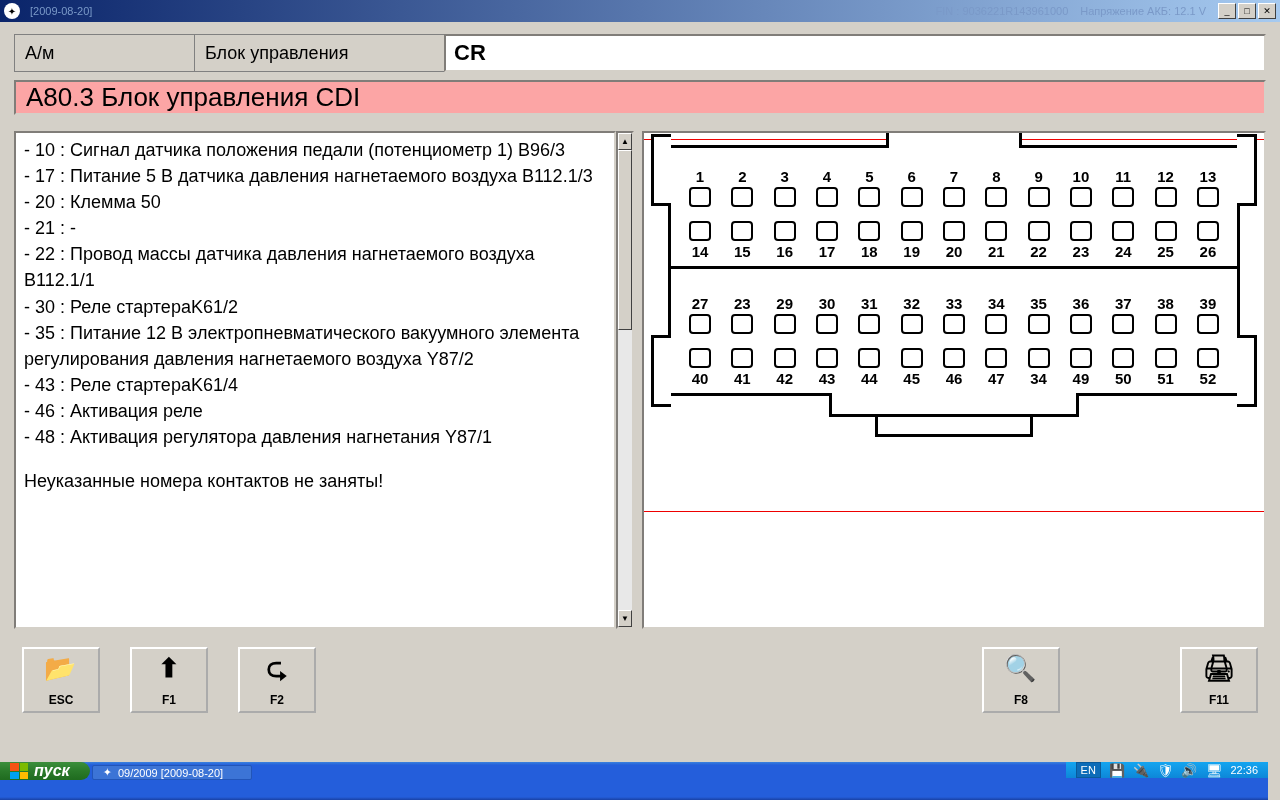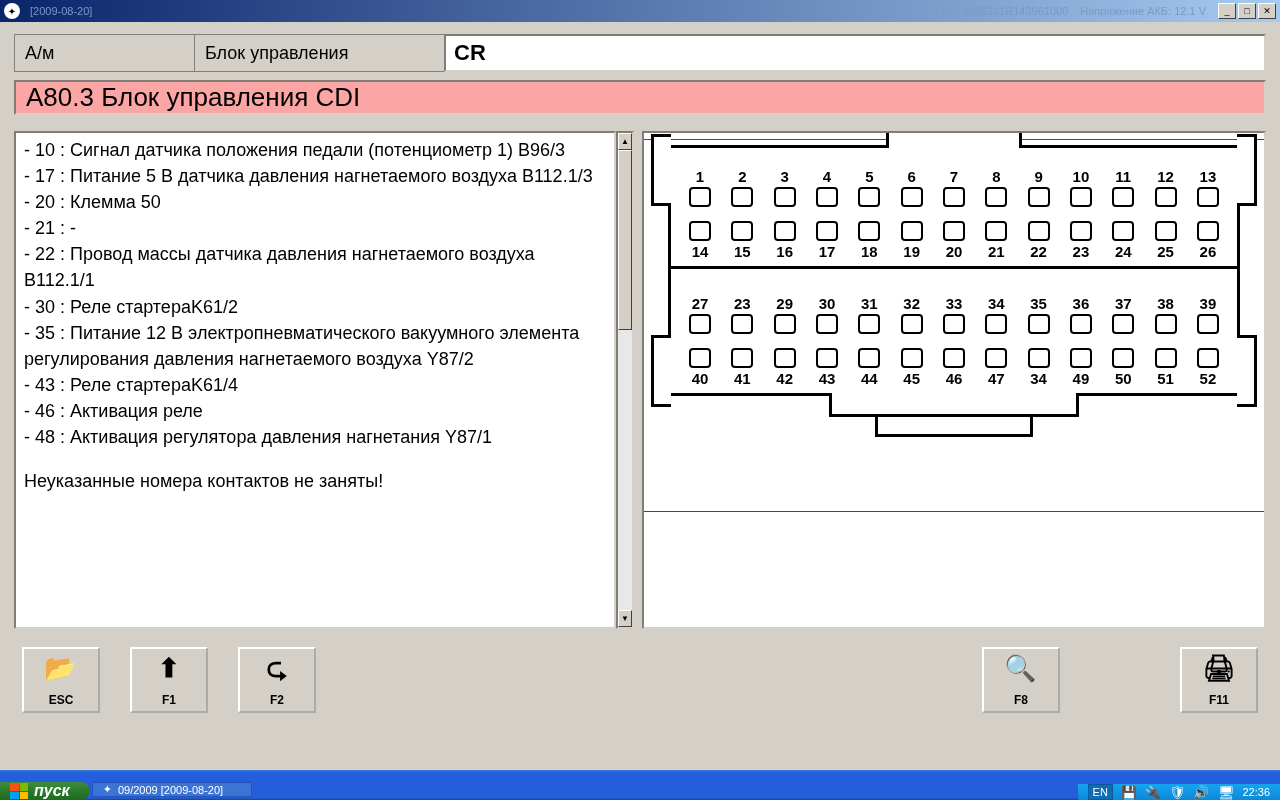--- a/index.html
+++ b/index.html
@@ -222,25 +222,25 @@
   flex-direction: column;
   align-items: center;
   justify-content: space-between;
   padding: 6px 2px 4px 2px;
   font-size: 12px;
   font-weight: bold;
 }
 .fn-btn .icon { font-size: 26px; line-height: 1; }
 .taskbar {
   position: absolute;
-  left: 0; right: 0; bottom: 0;
-  height: 30px;
+  left: 0; right: 12px; bottom: 0;
+  height: 38px;
   background: linear-gradient(to bottom, #3a81dd, #245edb 8%, #245edb 92%, #1941a5);
   display: flex;
-  align-items: flex-end;
+  align-items: flex-start;
 }
 .start-btn {
   background: linear-gradient(to bottom, #3c8f3c, #2a7a2a 50%, #1f6b1f);
   color: #fff;
   font-style: italic;
   font-weight: bold;
   padding: 0 20px 0 10px;
   display: flex; align-items: center;
   font-size: 16px;
   border-radius: 0 10px 10px 0;

